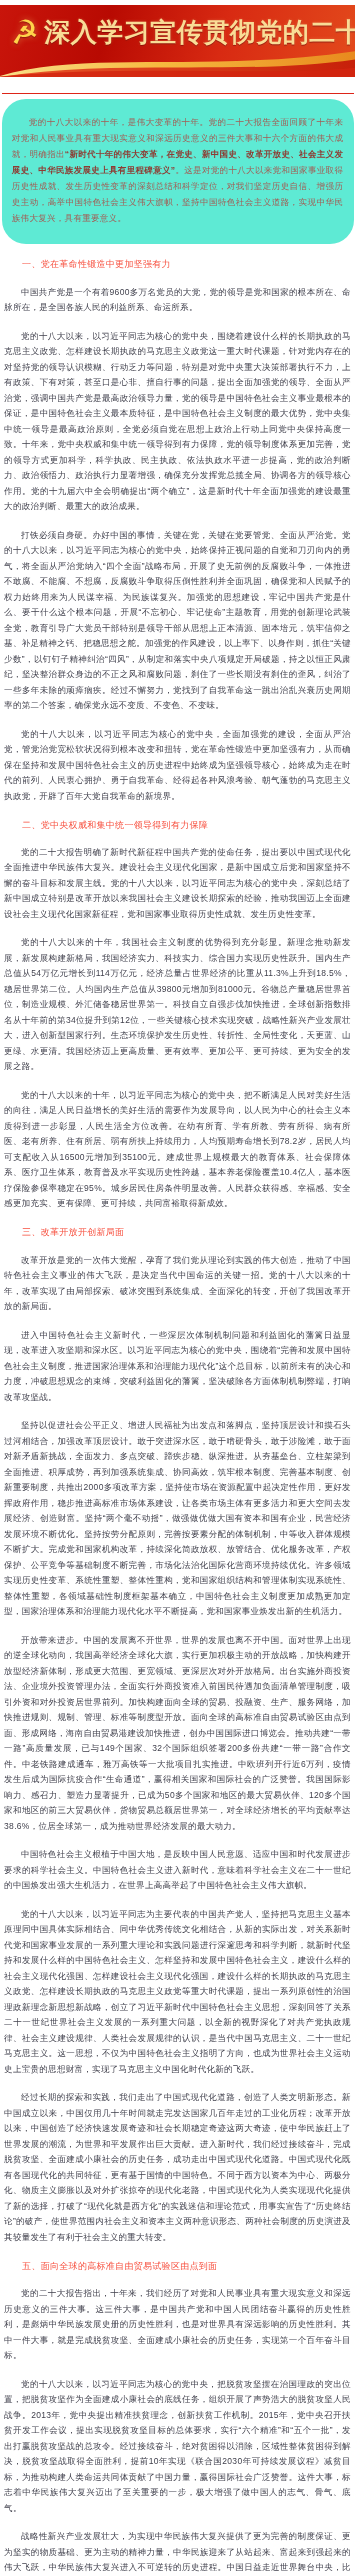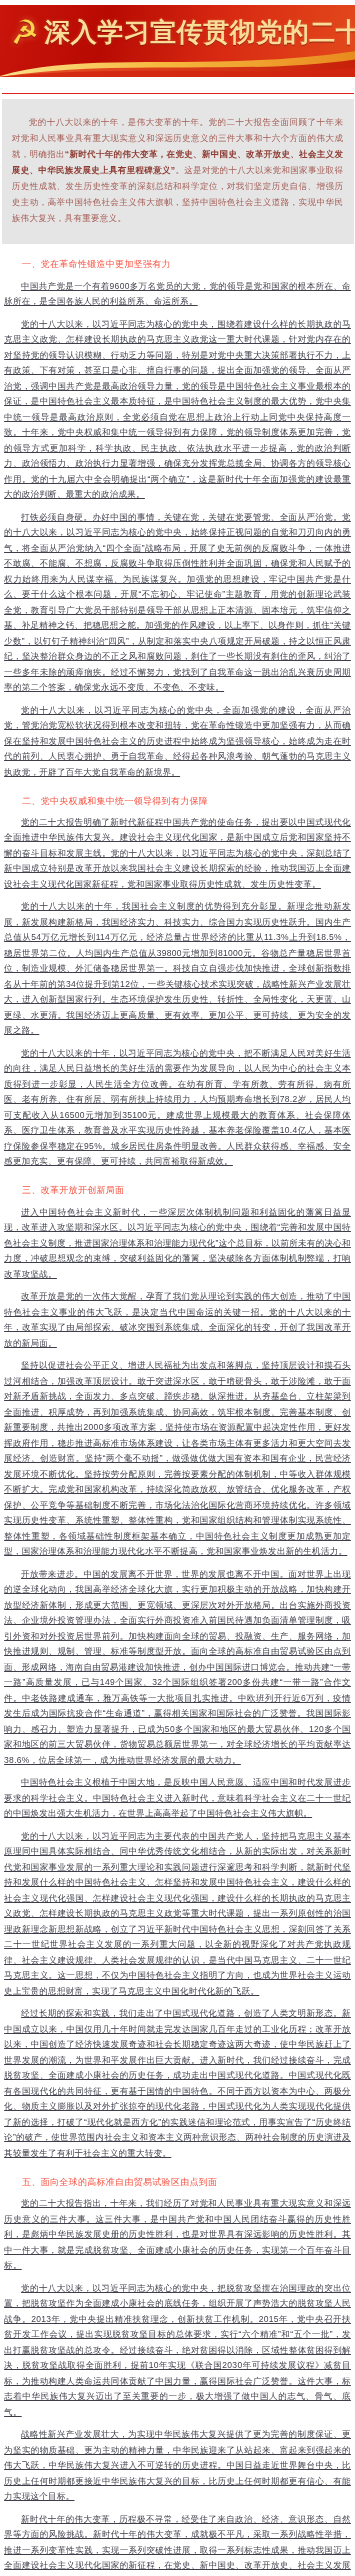--- a/index.html
+++ b/index.html
@@ -14,30 +14,30 @@
   .emblem { font-size:32px; line-height:32px; color:#ffd24a; margin:2.1px 5.2px 0 3.1px;
             text-shadow:0 1px 1.5px rgba(90,0,0,.55), 0 0 6.2px rgba(255,220,120,.5);
             transform:rotate(-6deg); }
   .banner-title { margin:3.1px 0 0; font-size:26px; font-weight:bold; letter-spacing:0.5px;
                   color:#f9dc96; text-shadow:0 1px 1px rgba(110,0,0,.65), 0 0 3.1px rgba(255,230,160,.25);
                   white-space:nowrap; }
   .swoosh { position:absolute; left:0; bottom:0; width:355px; height:30px; z-index:1; }
 
   .red-line { border:none; height:1px; background:#dd2418; margin:15.5px 1.5px 5.2px; }
 
-  .intro-box { background:#e5e5e5; margin:0 1.5px; padding:15.5px 10.3px 17.5px; }
+  .intro-box { background:#5eead4; margin:0 1.5px; padding:15.5px 10.3px 17.5px;border-radius:24px; }
   .intro-box p { margin:0; font-size:8.5px; line-height:16px; color:#a35c54;
                  text-align:justify; text-indent:2em; letter-spacing:0.3px; }
   .intro-box b { color:#8e3c33; }
 
   .article { padding:0 4.1px; }
   .section-heading { color:#f7503f; font-size:9px; line-height:13.4px; margin:14.4px 0 3.1px;
                      text-indent:2em; font-weight:normal; letter-spacing:0.3px; }
   .para { font-size:8.5px; line-height:15.5px; color:#3f3f4b; text-align:justify;
-          text-indent:2em; margin:7px 0; letter-spacing:0.3px;text-decoration:underline; }
+          text-indent:2em; margin:13px 0; letter-spacing:0.3px; }
 </style>
 </head>
 <body>
 
 <div class="page">
 
   <div class="corner-mark"></div>
 
   <div class="banner">
     <div class="banner-inner">
@@ -75,22 +75,22 @@
     <p class="para">党的十八大以来，以习近平同志为核心的党中央，围绕着建设什么样的长期执政的马克思主义政党、怎样建设长期执政的马克思主义政党这一重大时代课题，针对党内存在的对坚持党的领导认识模糊、行动乏力等问题，特别是对党中央重大决策部署执行不力，上有政策、下有对策，甚至口是心非、擅自行事的问题，提出全面加强党的领导、全面从严治党，强调中国共产党是最高政治领导力量，党的领导是中国特色社会主义事业最根本的保证，是中国特色社会主义最本质特征，是中国特色社会主义制度的最大优势，党中央集中统一领导是最高政治原则，全党必须自觉在思想上政治上行动上同党中央保持高度一致。十年来，党中央权威和集中统一领导得到有力保障，党的领导制度体系更加完善，党的领导方式更加科学，科学执政、民主执政、依法执政水平进一步提高，党的政治判断力、政治领悟力、政治执行力显著增强，确保充分发挥党总揽全局、协调各方的领导核心作用。党的十九届六中全会明确提出“两个确立”，这是新时代十年全面加强党的建设最重大的政治判断、最重大的政治成果。</p>
     <p class="para">打铁必须自身硬。办好中国的事情，关键在党，关键在党要管党、全面从严治党。党的十八大以来，以习近平同志为核心的党中央，始终保持正视问题的自觉和刀刃向内的勇气，将全面从严治党纳入“四个全面”战略布局，开展了史无前例的反腐败斗争，一体推进不敢腐、不能腐、不想腐，反腐败斗争取得压倒性胜利并全面巩固，确保党和人民赋予的权力始终用来为人民谋幸福、为民族谋复兴。加强党的思想建设，牢记中国共产党是什么、要干什么这个根本问题，开展“不忘初心、牢记使命”主题教育，用党的创新理论武装全党，教育引导广大党员干部特别是领导干部从思想上正本清源、固本培元，筑牢信仰之基、补足精神之钙、把稳思想之舵。加强党的作风建设，以上率下、以身作则，抓住“关键少数”，以钉钉子精神纠治“四风”，从制定和落实中央八项规定开局破题，持之以恒正风肃纪，坚决整治群众身边的不正之风和腐败问题，刹住了一些长期没有刹住的歪风，纠治了一些多年未除的顽瘴痼疾。经过不懈努力，党找到了自我革命这一跳出治乱兴衰历史周期率的第二个答案，确保党永远不变质、不变色、不变味。</p>
     <p class="para">党的十八大以来，以习近平同志为核心的党中央，全面加强党的建设，全面从严治党，管党治党宽松软状况得到根本改变和扭转，党在革命性锻造中更加坚强有力，从而确保在坚持和发展中国特色社会主义的历史进程中始终成为坚强领导核心，始终成为走在时代的前列、人民衷心拥护、勇于自我革命、经得起各种风浪考验、朝气蓬勃的马克思主义执政党，开辟了百年大党自我革命的新境界。</p>
 
     <h2 class="section-heading">二、党中央权威和集中统一领导得到有力保障</h2>
     <p class="para">党的二十大报告明确了新时代新征程中国共产党的使命任务，提出要以中国式现代化全面推进中华民族伟大复兴。建设社会主义现代化国家，是新中国成立后党和国家坚持不懈的奋斗目标和发展主线。党的十八大以来，以习近平同志为核心的党中央，深刻总结了新中国成立特别是改革开放以来我国社会主义建设长期探索的经验，推动我国迈上全面建设社会主义现代化国家新征程，党和国家事业取得历史性成就、发生历史性变革。</p>
     <p class="para">党的十八大以来的十年，我国社会主义制度的优势得到充分彰显。新理念推动新发展，新发展构建新格局，我国经济实力、科技实力、综合国力实现历史性跃升。国内生产总值从54万亿元增长到114万亿元，经济总量占世界经济的比重从11.3%上升到18.5%，稳居世界第二位。人均国内生产总值从39800元增加到81000元。谷物总产量稳居世界首位，制造业规模、外汇储备稳居世界第一。科技自立自强步伐加快推进，全球创新指数排名从十年前的第34位提升到第12位，一些关键核心技术实现突破，战略性新兴产业发展壮大，进入创新型国家行列。生态环境保护发生历史性、转折性、全局性变化，天更蓝、山更绿、水更清。我国经济迈上更高质量、更有效率、更加公平、更可持续、更为安全的发展之路。</p>
     <p class="para">党的十八大以来的十年，以习近平同志为核心的党中央，把不断满足人民对美好生活的向往，满足人民日益增长的美好生活的需要作为发展导向，以人民为中心的社会主义本质得到进一步彰显，人民生活全方位改善。在幼有所育、学有所教、劳有所得、病有所医、老有所养、住有所居、弱有所扶上持续用力，人均预期寿命增长到78.2岁，居民人均可支配收入从16500元增加到35100元。建成世界上规模最大的教育体系、社会保障体系、医疗卫生体系，教育普及水平实现历史性跨越，基本养老保险覆盖10.4亿人，基本医疗保险参保率稳定在95%。城乡居民住房条件明显改善。人民群众获得感、幸福感、安全感更加充实、更有保障、更可持续，共同富裕取得新成效。</p>
 
     <h2 class="section-heading">三、改革开放开创新局面</h2>
+    <p class="para">改革开放是党的一次伟大觉醒，孕育了我们党从理论到实践的伟大创造，推动了中国特色社会主义事业的伟大飞跃，是决定当代中国命运的关键一招。党的十八大以来的十年，改革实现了由局部探索、破冰突围到系统集成、全面深化的转变，开创了我国改革开放的新局面。</p>
     <p class="para">进入中国特色社会主义新时代，一些深层次体制机制问题和利益固化的藩篱日益显现，改革进入攻坚期和深水区。以习近平同志为核心的党中央，围绕着“完善和发展中国特色社会主义制度，推进国家治理体系和治理能力现代化”这个总目标，以前所未有的决心和力度，冲破思想观念的束缚，突破利益固化的藩篱，坚决破除各方面体制机制弊端，打响改革攻坚战。</p>
-    <p class="para">改革开放是党的一次伟大觉醒，孕育了我们党从理论到实践的伟大创造，推动了中国特色社会主义事业的伟大飞跃，是决定当代中国命运的关键一招。党的十八大以来的十年，改革实现了由局部探索、破冰突围到系统集成、全面深化的转变，开创了我国改革开放的新局面。</p>
     <p class="para">坚持以促进社会公平正义、增进人民福祉为出发点和落脚点，坚持顶层设计和摸石头过河相结合，加强改革顶层设计。敢于突进深水区，敢于啃硬骨头，敢于涉险滩，敢于面对新矛盾新挑战，全面发力、多点突破、蹄疾步稳、纵深推进。从夯基垒台、立柱架梁到全面推进、积厚成势，再到加强系统集成、协同高效，筑牢根本制度、完善基本制度、创新重要制度，共推出2000多项改革方案，坚持使市场在资源配置中起决定性作用，更好发挥政府作用，稳步推进高标准市场体系建设，让各类市场主体有更多活力和更大空间去发展经济、创造财富。坚持“两个毫不动摇”，做强做优做大国有资本和国有企业，民营经济发展环境不断优化。坚持按劳分配原则，完善按要素分配的体制机制，中等收入群体规模不断扩大。完成党和国家机构改革，持续深化简政放权、放管结合、优化服务改革，产权保护、公平竞争等基础制度不断完善，市场化法治化国际化营商环境持续优化。许多领域实现历史性变革、系统性重塑、整体性重构，党和国家组织结构和管理体制实现系统性、整体性重塑，各领域基础性制度框架基本确立，中国特色社会主义制度更加成熟更加定型，国家治理体系和治理能力现代化水平不断提高，党和国家事业焕发出新的生机活力。</p>
     <p class="para">开放带来进步。中国的发展离不开世界，世界的发展也离不开中国。面对世界上出现的逆全球化动向，我国高举经济全球化大旗，实行更加积极主动的开放战略，加快构建开放型经济新体制，形成更大范围、更宽领域、更深层次对外开放格局。出台实施外商投资法、企业境外投资管理办法，全面实行外商投资准入前国民待遇加负面清单管理制度，吸引外资和对外投资居世界前列。加快构建面向全球的贸易、投融资、生产、服务网络，加快推进规则、规制、管理、标准等制度型开放。面向全球的高标准自由贸易试验区由点到面、形成网络，海南自由贸易港建设加快推进，创办中国国际进口博览会。推动共建“一带一路”高质量发展，已与149个国家、32个国际组织签署200多份共建“一带一路”合作文件。中老铁路建成通车，雅万高铁等一大批项目扎实推进。中欧班列开行近6万列，疫情发生后成为国际抗疫合作“生命通道”，赢得相关国家和国际社会的广泛赞誉。我国国际影响力、感召力、塑造力显著提升，已成为50多个国家和地区的最大贸易伙伴、120多个国家和地区的前三大贸易伙伴，货物贸易总额居世界第一，对全球经济增长的平均贡献率达38.6%，位居全球第一，成为推动世界经济发展的最大动力。</p>
 
     <p class="para">中国特色社会主义根植于中国大地，是反映中国人民意愿、适应中国和时代发展进步要求的科学社会主义。中国特色社会主义进入新时代，意味着科学社会主义在二十一世纪的中国焕发出强大生机活力，在世界上高高举起了中国特色社会主义伟大旗帜。</p>
     <p class="para">党的十八大以来，以习近平同志为主要代表的中国共产党人，坚持把马克思主义基本原理同中国具体实际相结合、同中华优秀传统文化相结合，从新的实际出发，对关系新时代党和国家事业发展的一系列重大理论和实践问题进行深邃思考和科学判断，就新时代坚持和发展什么样的中国特色社会主义、怎样坚持和发展中国特色社会主义，建设什么样的社会主义现代化强国、怎样建设社会主义现代化强国，建设什么样的长期执政的马克思主义政党、怎样建设长期执政的马克思主义政党等重大时代课题，提出一系列原创性的治国理政新理念新思想新战略，创立了习近平新时代中国特色社会主义思想，深刻回答了关系二十一世纪世界社会主义发展的一系列重大问题，以全新的视野深化了对共产党执政规律、社会主义建设规律、人类社会发展规律的认识，是当代中国马克思主义、二十一世纪马克思主义。这一思想，不仅为中国特色社会主义指明了方向，也成为世界社会主义运动史上宝贵的思想财富，实现了马克思主义中国化时代化新的飞跃。</p>
     <p class="para">经过长期的探索和实践，我们走出了中国式现代化道路，创造了人类文明新形态。新中国成立以来，中国仅用几十年时间就走完发达国家几百年走过的工业化历程；改革开放以来，中国创造了经济快速发展奇迹和社会长期稳定奇迹这两大奇迹，使中华民族赶上了世界发展的潮流，为世界和平发展作出巨大贡献。进入新时代，我们经过接续奋斗，完成脱贫攻坚、全面建成小康社会的历史任务，成功走出中国式现代化道路。中国式现代化既有各国现代化的共同特征，更有基于国情的中国特色。不同于西方以资本为中心、两极分化、物质主义膨胀以及对外扩张掠夺的现代化老路，中国式现代化为人类实现现代化提供了新的选择，打破了“现代化就是西方化”的实践迷信和理论范式，用事实宣告了“历史终结论”的破产，使世界范围内社会主义和资本主义两种意识形态、两种社会制度的历史演进及其较量发生了有利于社会主义的重大转变。</p>
 
     <h2 class="section-heading">五、面向全球的高标准自由贸易试验区由点到面</h2>
     <p class="para">党的二十大报告指出，十年来，我们经历了对党和人民事业具有重大现实意义和深远历史意义的三件大事。这三件大事，是中国共产党和中国人民团结奋斗赢得的历史性胜利，是彪炳中华民族发展史册的历史性胜利，也是对世界具有深远影响的历史性胜利。其中一件大事，就是完成脱贫攻坚、全面建成小康社会的历史任务，实现第一个百年奋斗目标。</p>
     <p class="para">党的十八大以来，以习近平同志为核心的党中央，把脱贫攻坚摆在治国理政的突出位置，把脱贫攻坚作为全面建成小康社会的底线任务，组织开展了声势浩大的脱贫攻坚人民战争。2013年，党中央提出精准扶贫理念，创新扶贫工作机制。2015年，党中央召开扶贫开发工作会议，提出实现脱贫攻坚目标的总体要求，实行“六个精准”和“五个一批”，发出打赢脱贫攻坚战的总攻令。经过接续奋斗，绝对贫困得以消除，区域性整体贫困得到解决，脱贫攻坚战取得全面胜利，提前10年实现《联合国2030年可持续发展议程》减贫目标，为推动构建人类命运共同体贡献了中国力量，赢得国际社会广泛赞誉。这件大事，标志着中华民族伟大复兴迈出了至关重要的一步，极大增强了做中国人的志气、骨气、底气。</p>

